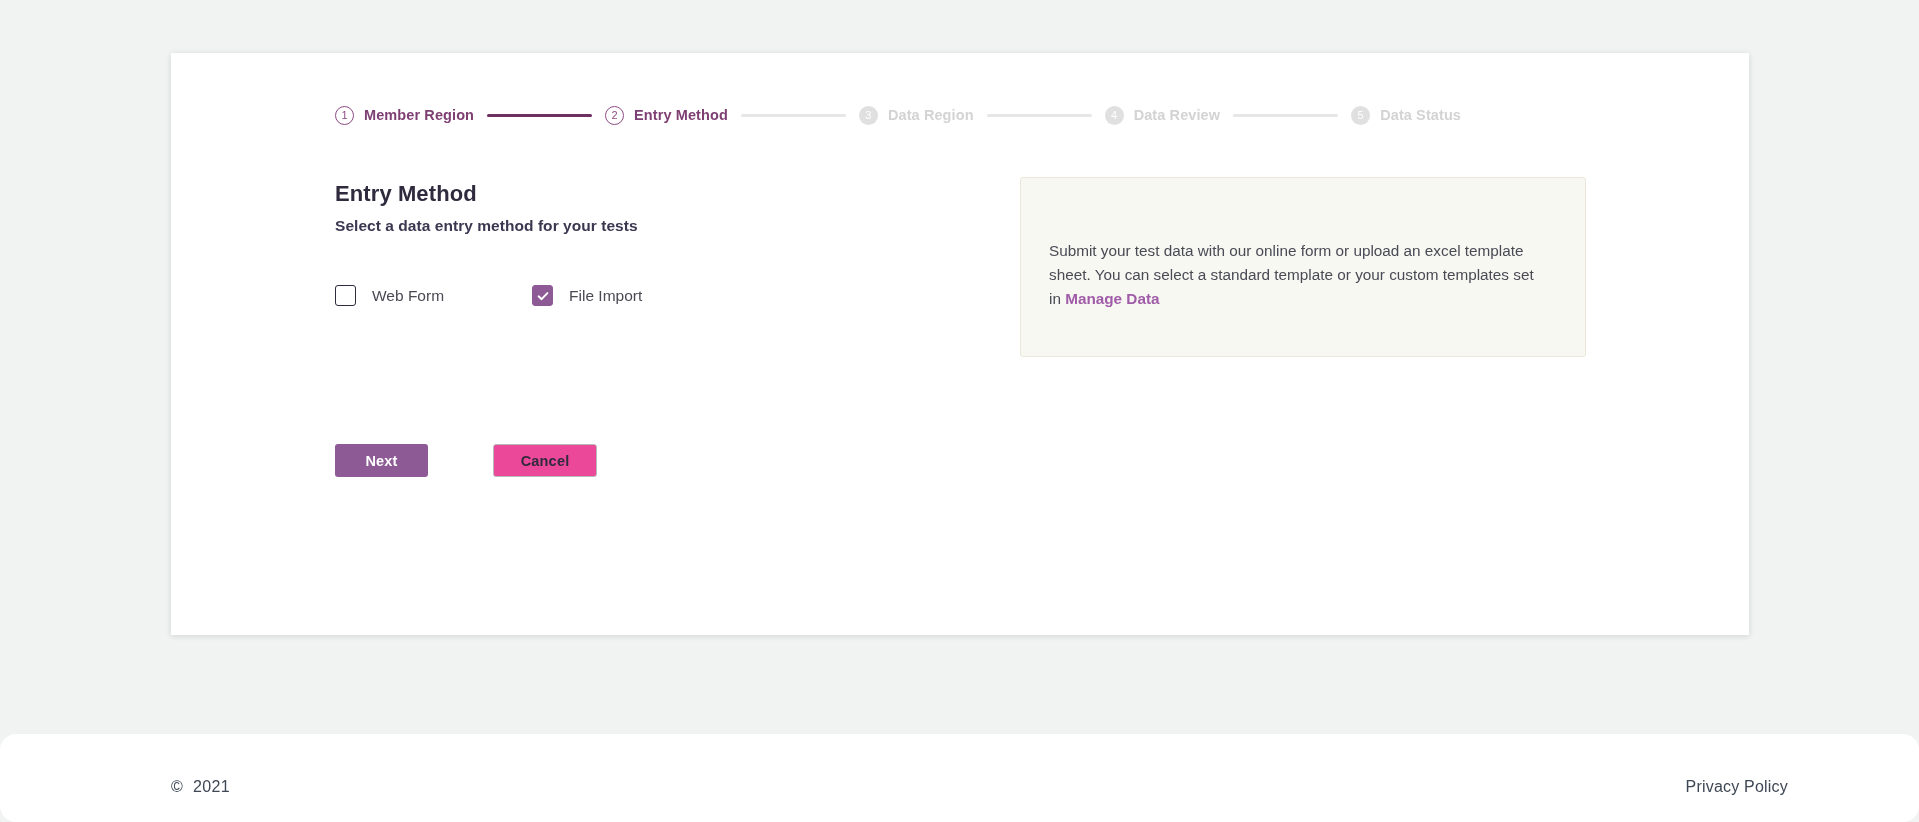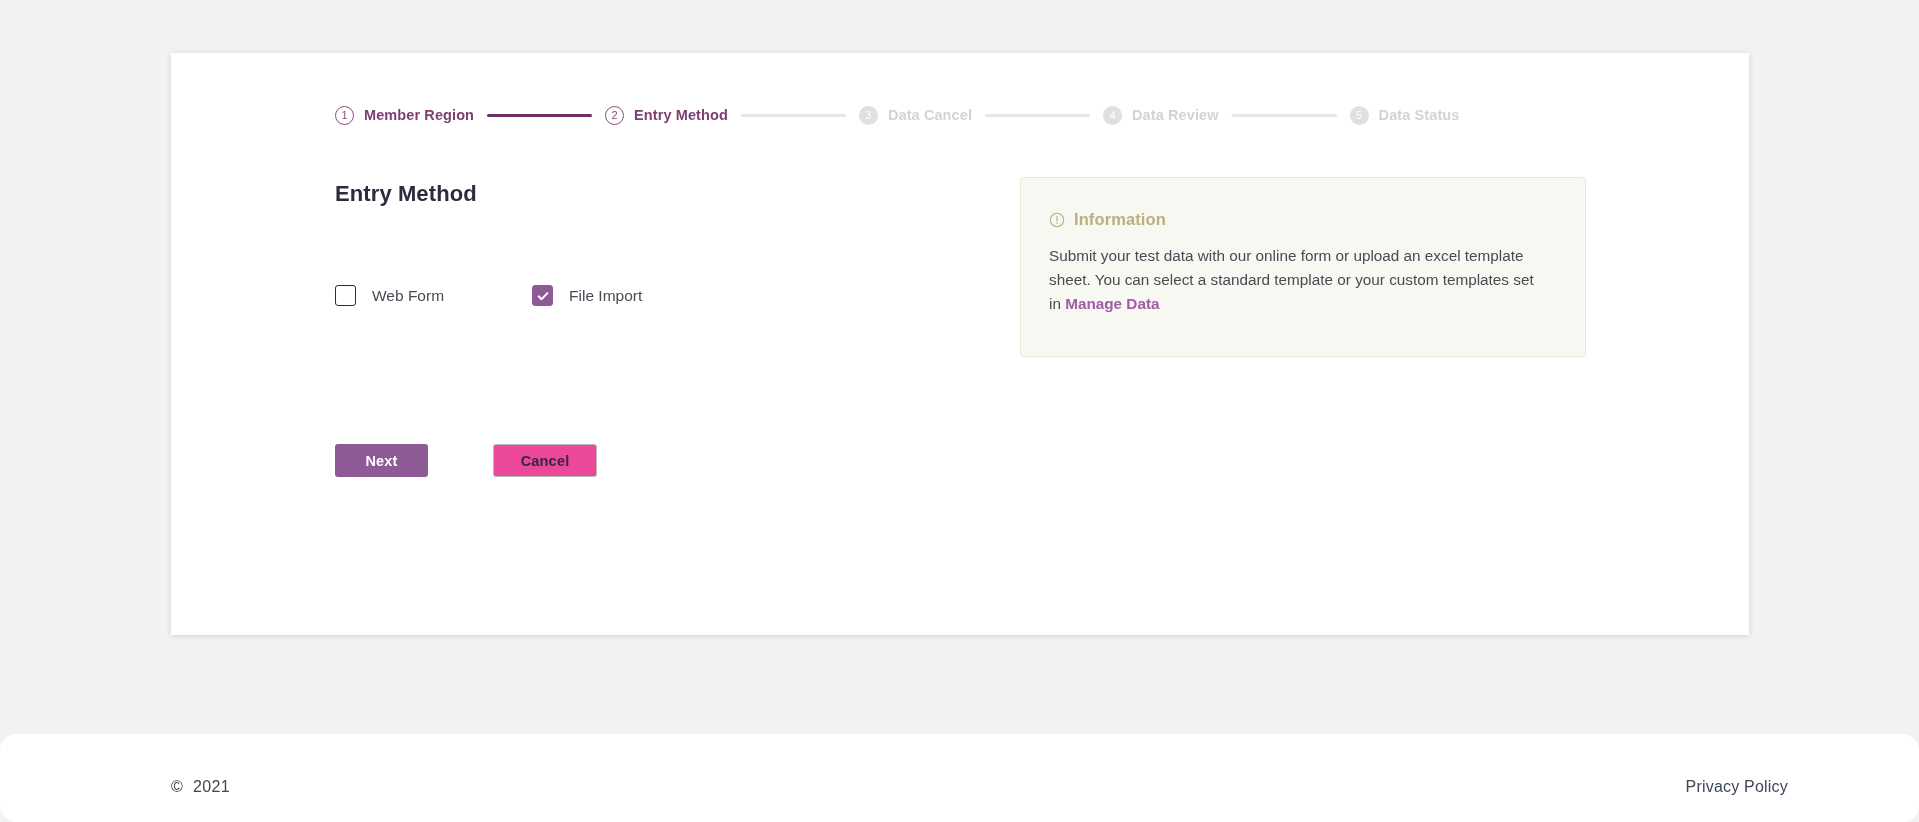--- a/index.html
+++ b/index.html
@@ -204,21 +204,21 @@
     display: block;
   }
   .info-title {
     margin-left: 9px;
     font-size: 16.5px;
     font-weight: bold;
     color: #bcae7e;
     letter-spacing: 0.1px;
   }
   .info-body {
-    margin-top: 15px;
+    margin-top: 29px;
     font-size: 15.3px;
     line-height: 24px;
     color: #4a4a55;
     max-width: 500px;
   }
   .info-link {
     color: #a05ca8;
     font-weight: bold;
     text-decoration: none;
     cursor: pointer;
@@ -276,41 +276,42 @@
 
       <div class="step active">
         <div class="step-circle">2</div>
         <div class="step-label">Entry Method</div>
       </div>
 
       <div class="connector todo"></div>
 
       <div class="step inactive">
         <div class="step-circle">3</div>
-        <div class="step-label">Data Cancel</div>
+        <div class="step-label">Data Region</div>
       </div>
 
       <div class="connector todo"></div>
 
       <div class="step inactive">
         <div class="step-circle">4</div>
         <div class="step-label">Data Review</div>
       </div>
 
       <div class="connector todo"></div>
 
       <div class="step inactive">
         <div class="step-circle">5</div>
         <div class="step-label">Data Status</div>
       </div>
 
     </div>
 
     <div class="content-left">
       <div class="section-title">Entry Method</div>
+      <div class="section-subtitle">Select a data entry method for your tests</div>
     </div>
 
     <div class="choice-row">
 
       <label class="choice">
         <span class="cbox unchecked"></span>
         <span class="choice-label">Web Form</span>
       </label>
 
       <label class="choice">
@@ -323,30 +324,20 @@
       </label>
 
     </div>
 
     <div class="btn-row">
       <button class="btn btn-next">Next</button>
       <button class="btn btn-cancel">Cancel</button>
     </div>
 
     <div class="info-box">
-      <div class="info-head">
-        <span class="info-icon">
-          <svg width="16" height="16" viewBox="0 0 16 16" aria-hidden="true">
-            <circle cx="8" cy="8" r="6.7" fill="none" stroke="#bcae7e" stroke-width="1.1"></circle>
-            <line x1="8" y1="4.4" x2="8" y2="9" stroke="#bcae7e" stroke-width="1.1" stroke-linecap="round"></line>
-            <circle cx="8" cy="11.2" r="0.75" fill="#bcae7e"></circle>
-          </svg>
-        </span>
-        <span class="info-title">Information</span>
-      </div>
       <div class="info-body">
         <span>Submit your test data with our online form or upload an excel template sheet. You can select a standard template or your custom templates set in </span><a class="info-link">Manage Data</a>
       </div>
     </div>
 
   </div>
 
   <div class="footer">
     <div class="footer-inner">
       <div class="copyright">

